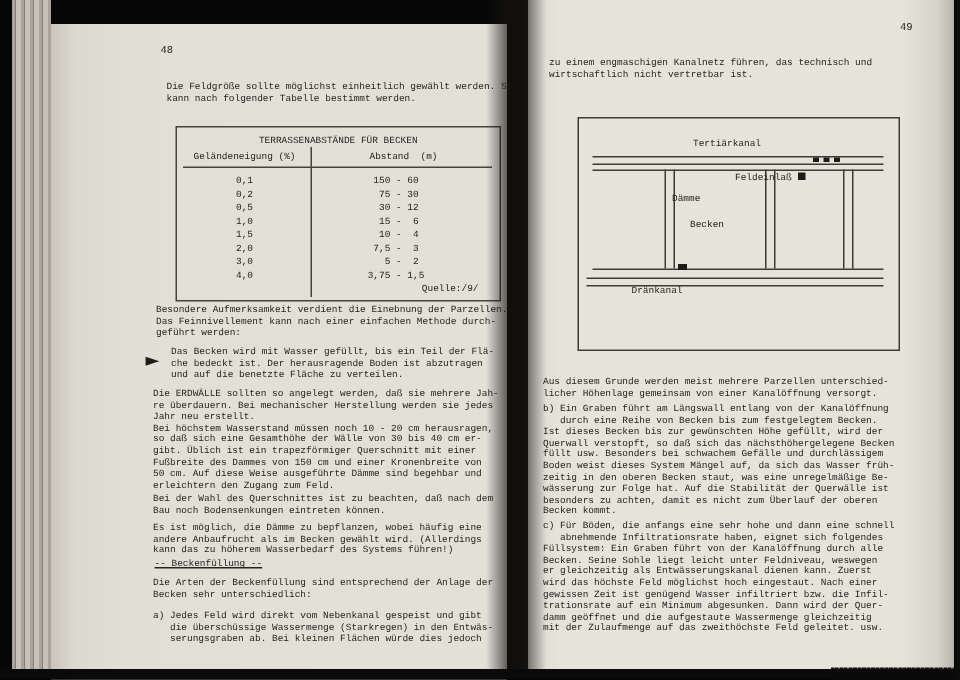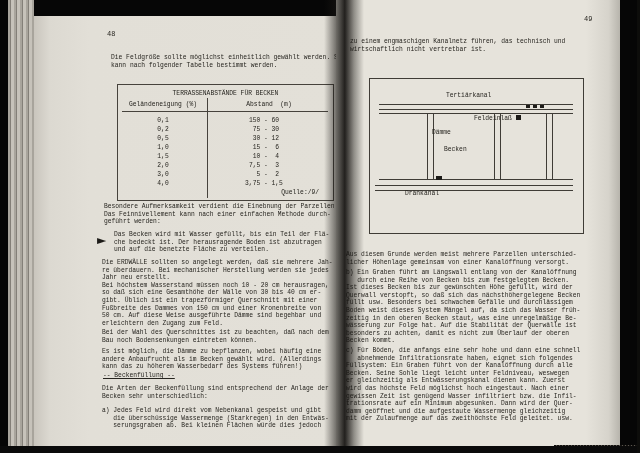--- a/index.html
+++ b/index.html
@@ -3,21 +3,21 @@
 <meta charset="utf-8">
 <style>
   html,body{margin:0;padding:0;background:#060606;}
   .screen{position:relative;width:640px;height:453px;background:#060606;overflow:hidden;
           font-family:"Liberation Mono","DejaVu Sans Mono",monospace;color:#26241f;}
   
   .edge-left{position:absolute;left:8px;top:0;width:26px;height:447px;
     background:repeating-linear-gradient(90deg,#a8a49c 0 2px,#837f78 2px 3px,#c6c2ba 3px 6px);}
   .page-left{position:absolute;left:34px;top:16px;width:304px;height:447px;
     background:linear-gradient(90deg,#c9c5bd 0,#dcd9d1 16px,#e2dfd7 55px,#e3e0d8 100%);}
-  .page-right{position:absolute;left:336px;top:0;width:284px;height:447px;
+  .page-right{position:absolute;left:352px;top:0;width:284px;height:447px;
     background:linear-gradient(90deg,#d9d6ce 0,#e6e3db 20px,#e6e3db 88%,#d6d3cb 96%,#b7b4ac 100%);}
   .gutter{position:absolute;left:324px;top:0;width:40px;height:447px;
     background:linear-gradient(90deg,rgba(25,23,20,0) 0%,rgba(25,23,20,.55) 30%,rgba(18,16,14,.92) 52%,rgba(40,38,34,.45) 75%,rgba(25,23,20,0) 100%);}
   .band-bottom{position:absolute;left:0;top:446px;width:640px;height:7px;background:#0a0a0a;}
   .stripes-bottom{position:absolute;right:0;top:445px;width:86px;height:8px;
     background:repeating-linear-gradient(90deg,#141210 0 2px,#5a564e 2px 3px);}
   .edge-right{position:absolute;right:0;top:0;width:3px;height:453px;background:#0d0d0b;}
 
   
   .txt{position:absolute;font-size:6.3px;line-height:7.6px;white-space:pre;letter-spacing:0;}

